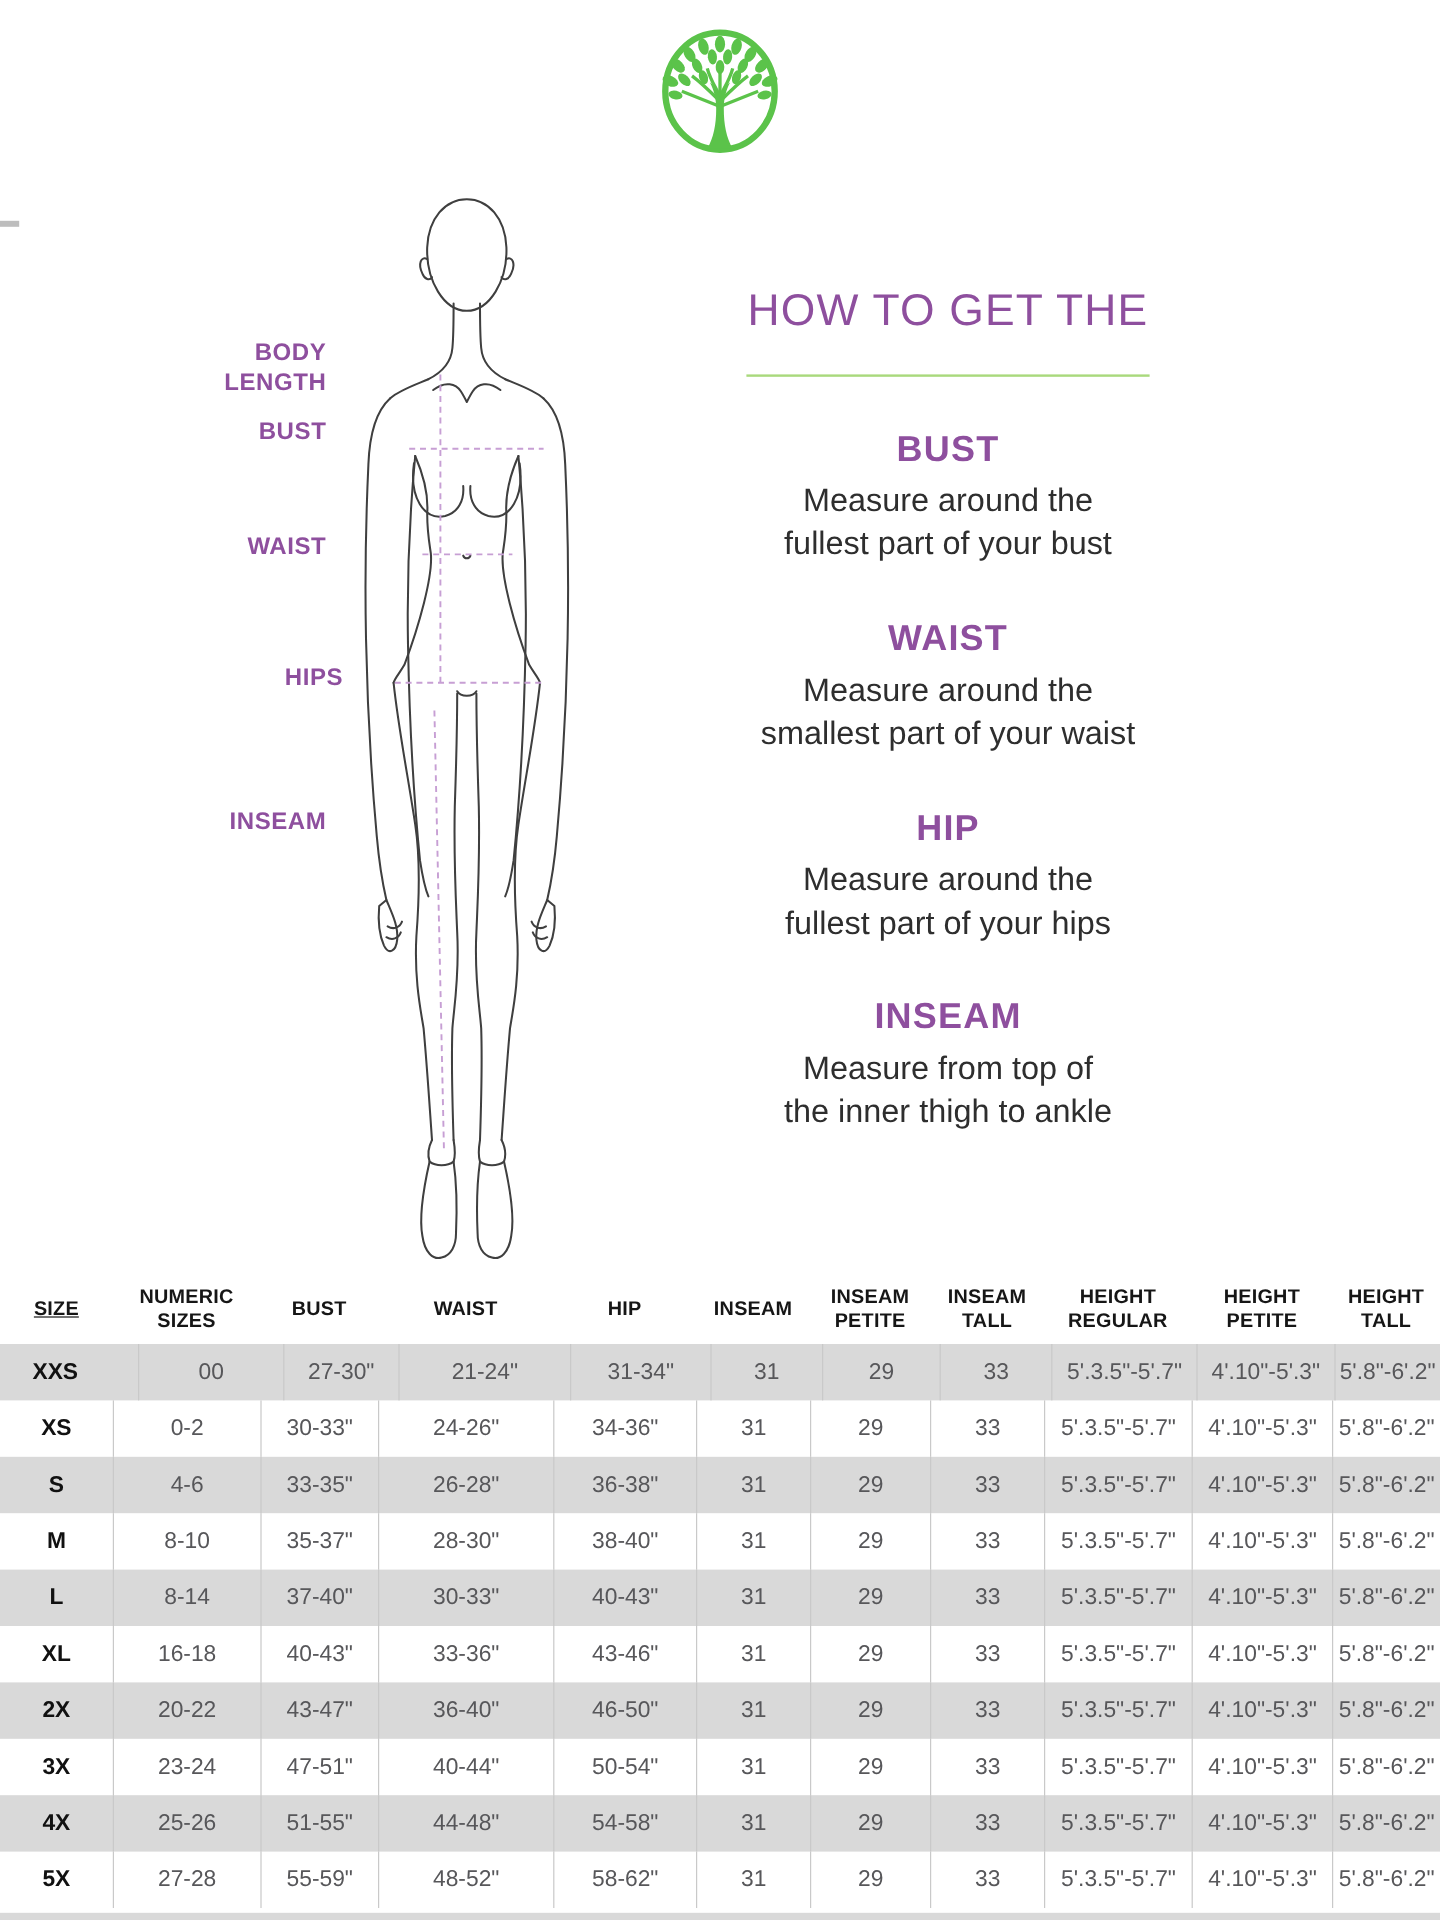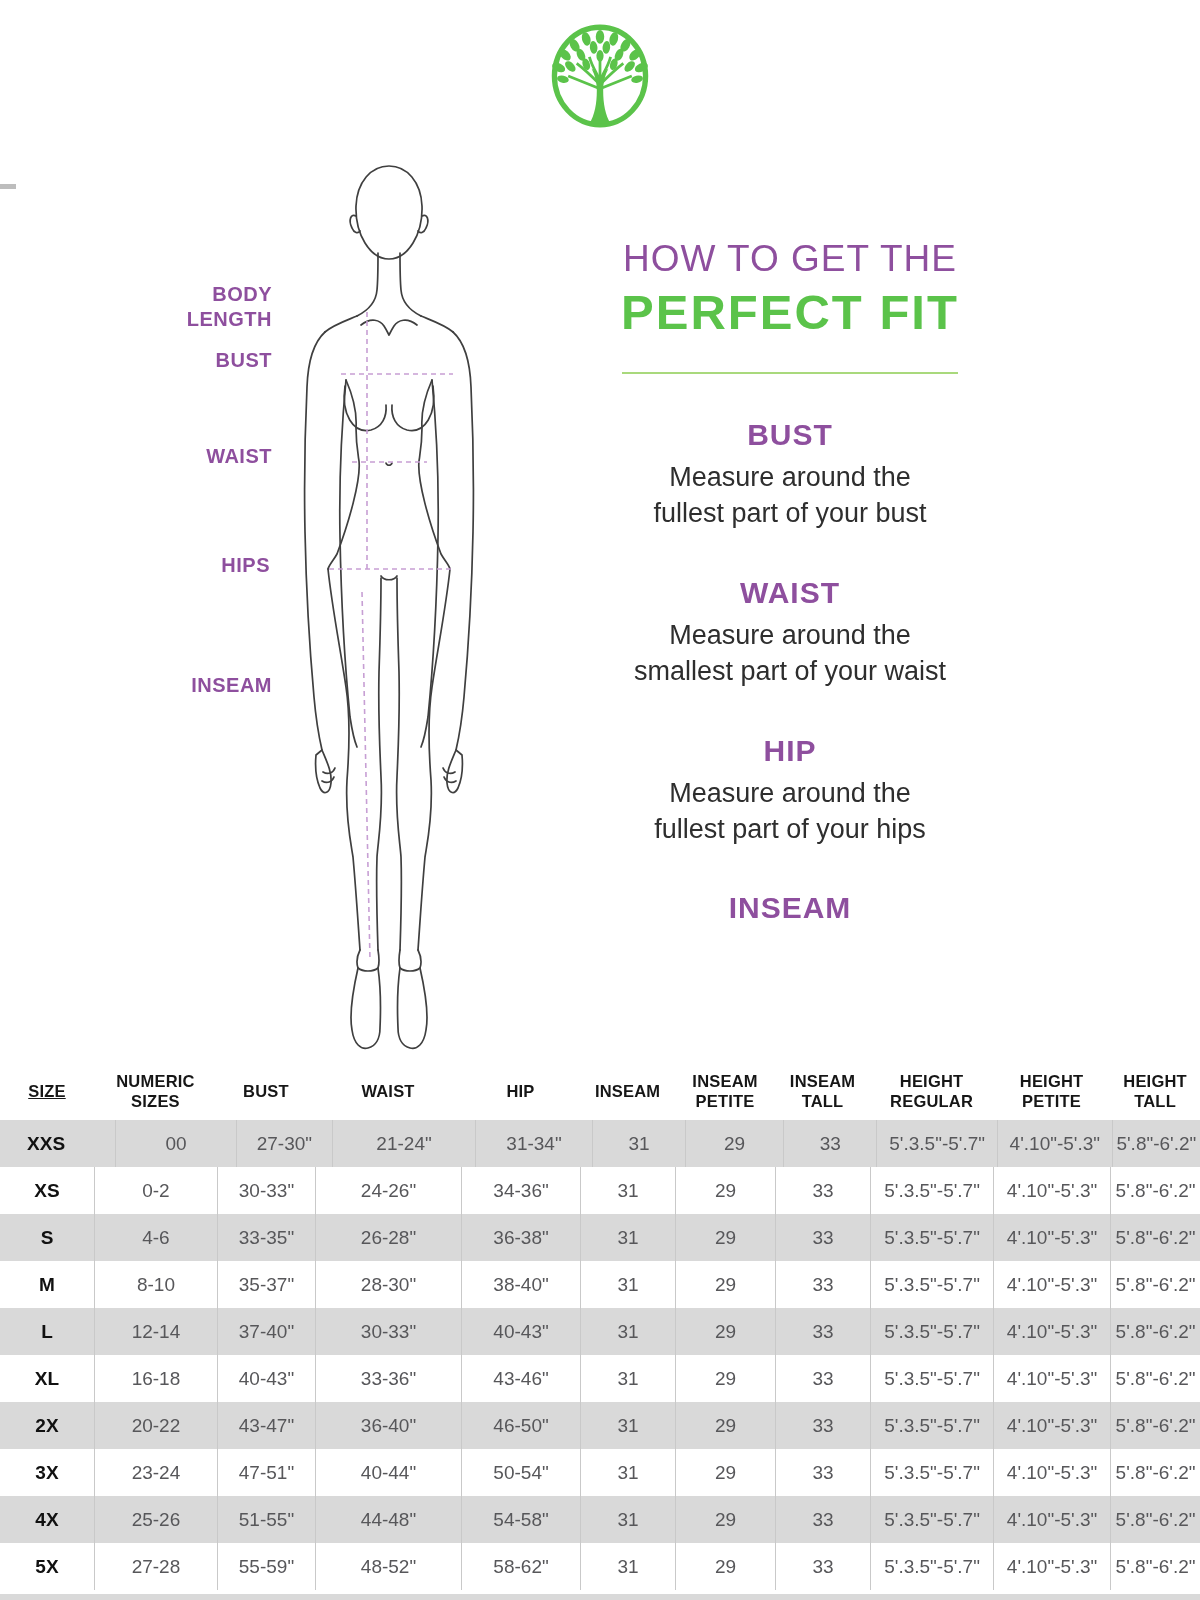--- a/index.html
+++ b/index.html
@@ -14,21 +14,21 @@
 
   .edge-tick{position:absolute;left:0;top:184px;width:16px;height:5px;background:#bdbdbd;}
 
   
   .figure-svg{position:absolute;left:283px;top:162px;width:212px;height:892px;}
   .fig-label{position:absolute;width:130px;text-align:right;font-weight:700;font-size:20px;
              letter-spacing:0.5px;color:var(--purple);line-height:1.25;}
   .fl-0{left:142px;top:282px;}
   .fl-1{left:142px;top:348px;}
   .fl-2{left:142px;top:444px;}
-  .fl-3{left:140px;top:553px;}
+  .fl-3{left:156px;top:553px;}
   .fl-4{left:142px;top:673px;}
 
   
   .howto{position:absolute;left:578px;top:238px;width:424px;text-align:center;}
   .howto-line1{font-size:37px;font-weight:400;letter-spacing:1px;color:var(--purple);}
   .howto-line2{font-size:49px;font-weight:700;letter-spacing:2px;color:var(--green);margin-top:4px;}
   .howto-rule{width:336px;margin:32px auto 0;border:0;border-top:2px solid #a9d97c;}
   .section{margin-top:44px;}
   .section-title{font-size:30px;font-weight:700;letter-spacing:1px;color:var(--purple);}
   .section-desc{margin-top:8px;font-size:27px;color:#2e2e2e;line-height:1.33;white-space:pre-line;}
@@ -149,39 +149,40 @@
       <path d="M 84 150 L 84 407"></path>
       <path d="M 79 430 L 87 798"></path>
       <path d="M 58 212 L 170 212"></path>
       <path d="M 69 300 L 144 300"></path>
       <path d="M 46 407 L 168 407"></path>
     </g>
   </svg>
 
   <div class="howto">
     <div class="howto-line1">HOW TO GET THE</div>
-    <div class="howto-line2">PERFECT FIT</div>
     <hr class="howto-rule">
     <div class="section">
       <div class="section-title">BUST</div>
       <div class="section-desc">Measure around the
 fullest part of your bust</div>
     </div>
     <div class="section">
       <div class="section-title">WAIST</div>
       <div class="section-desc">Measure around the
 smallest part of your waist</div>
     </div>
     <div class="section">
       <div class="section-title">HIP</div>
       <div class="section-desc">Measure around the
 fullest part of your hips</div>
     </div>
     <div class="section">
       <div class="section-title">INSEAM</div>
+      <div class="section-desc">Measure from top of
+the inner thigh to ankle</div>
     </div>
   </div>
 
   <div class="size-table">
     <div class="thead" id="thead">
         <div class="th" style="width: 7.83%; text-decoration: underline;">SIZE</div>
         <div class="th" style="width: 10.25%;">NUMERIC SIZES</div>
         <div class="th" style="width: 8.17%;">BUST</div>
         <div class="th" style="width: 12.17%;">WAIST</div>
         <div class="th" style="width: 9.92%;">HIP</div>
@@ -240,21 +241,21 @@
           <div class="td" style="width: 9.92%;">38-40"</div>
           <div class="td" style="width: 7.92%;">31</div>
           <div class="td" style="width: 8.33%;">29</div>
           <div class="td" style="width: 7.92%;">33</div>
           <div class="td" style="width: 10.25%;">5'.3.5"-5'.7"</div>
           <div class="td" style="width: 9.75%;">4'.10"-5'.3"</div>
           <div class="td" style="width: 7.5%;">5'.8"-6'.2"</div>
         </div>
         <div class="tr shaded">
           <div class="td sizecol" style="width: 7.83%;">L</div>
-          <div class="td" style="width: 10.25%;">12-14</div>
+          <div class="td" style="width: 10.25%;">8-14</div>
           <div class="td" style="width: 8.17%;">37-40"</div>
           <div class="td" style="width: 12.17%;">30-33"</div>
           <div class="td" style="width: 9.92%;">40-43"</div>
           <div class="td" style="width: 7.92%;">31</div>
           <div class="td" style="width: 8.33%;">29</div>
           <div class="td" style="width: 7.92%;">33</div>
           <div class="td" style="width: 10.25%;">5'.3.5"-5'.7"</div>
           <div class="td" style="width: 9.75%;">4'.10"-5'.3"</div>
           <div class="td" style="width: 7.5%;">5'.8"-6'.2"</div>
         </div>

